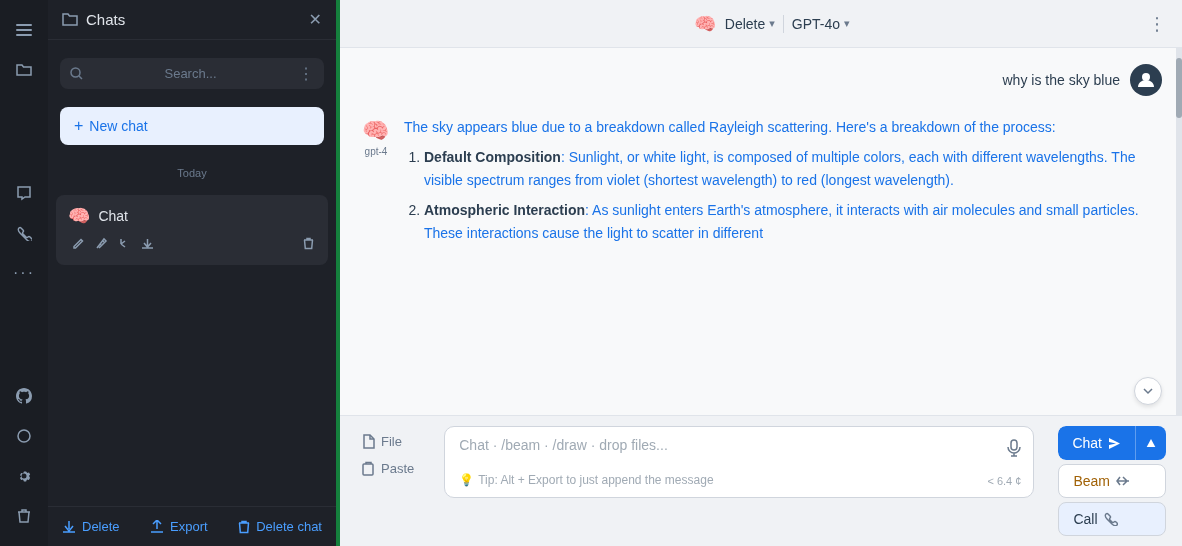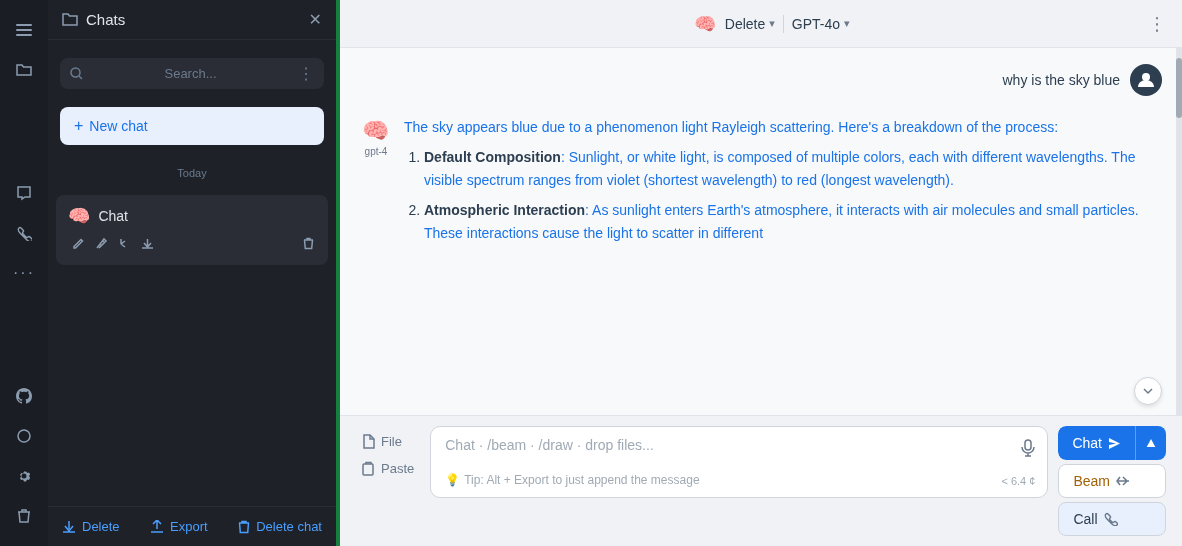--- a/index.html
+++ b/index.html
@@ -277,21 +277,21 @@
       position: absolute;
       top: 10px;
     }
 
     
     .input-area {
       background: #f0f2f5;
       border-top: 1px solid #e0e4ea;
       padding: 10px 16px 10px;
       display: flex;
-      gap: 10px;
+      gap: 24px;
       align-items: flex-start;
     }
     .input-side-buttons {
       display: flex;
       flex-direction: column;
       gap: 4px;
       padding-top: 4px;
     }
     .input-side-btn {
       display: flex;
@@ -571,21 +571,21 @@
       </div>
     </div>
 
     <div class="ai-message-row">
       <div class="ai-avatar">
         <span style="font-size:22px">🧠</span>
         <span class="ai-model-label">gpt-4</span>
       </div>
       <div class="ai-content">
         <p>
-          <span class="highlight-text">The sky appears blue due to a phenomenon light Rayleigh scattering. Here's a breakdown of the process:</span>
+          <span class="highlight-text">The sky appears blue due to a breakdown called Rayleigh scattering. Here's a breakdown of the process:</span>
         </p>
         <ol>
           <li>
             <strong>Default Composition</strong><span class="highlight-text">: Sunlight, or white light, is composed of multiple colors, each with different wavelengths. The visible spectrum ranges from violet (shortest wavelength) to red (longest wavelength).</span>
           </li>
           <li>
             <strong>Atmospheric Interaction</strong><span class="highlight-text">: As sunlight enters Earth's atmosphere, it interacts with air molecules and small particles. These interactions cause the light to scatter in different</span>
           </li>
         </ol>
       </div>

